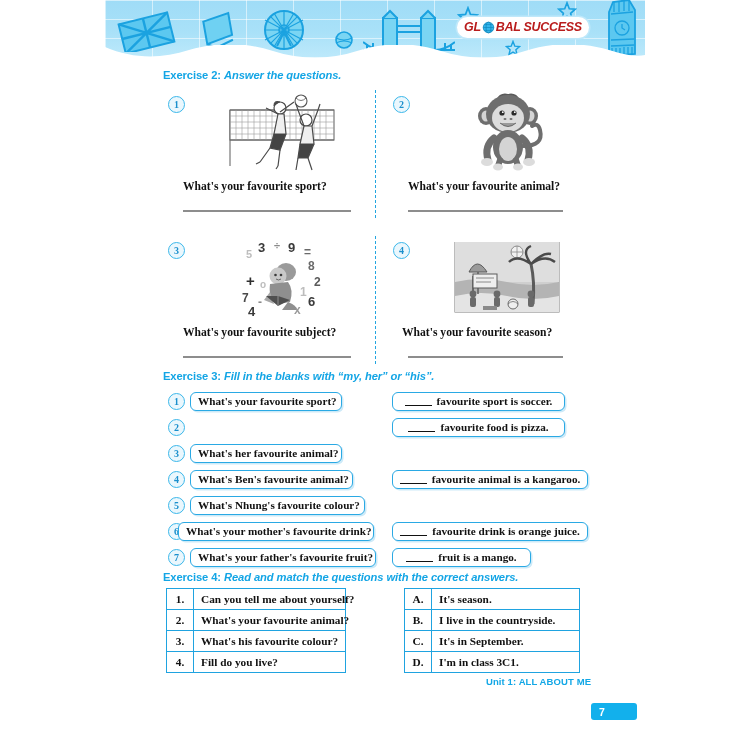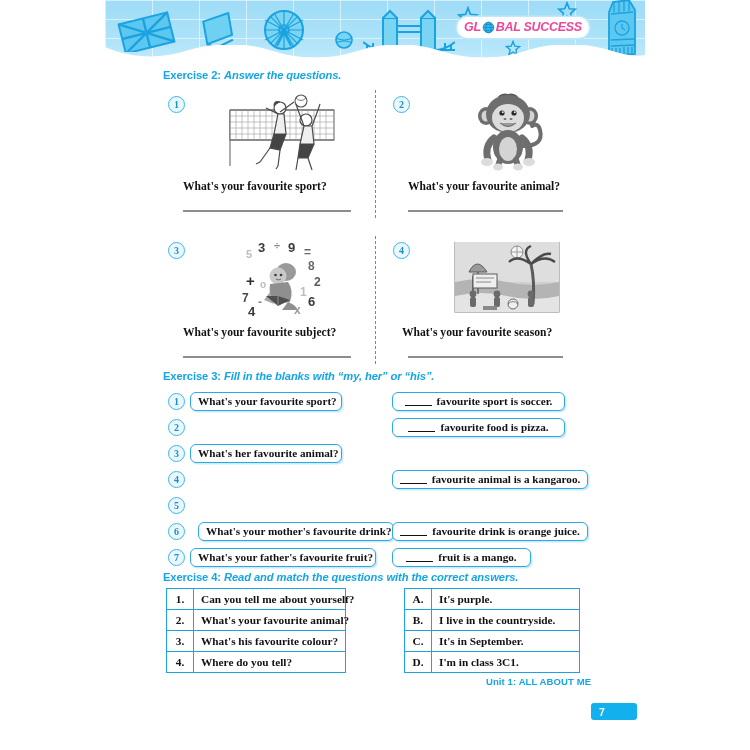--- a/index.html
+++ b/index.html
@@ -61,21 +61,21 @@
     display: flex;
     align-items: center;
     gap: 1px;
     box-shadow: 0 0 0 1.5px #bfe8fa;
   }
   .logo-text {
     font-family: "Liberation Sans", sans-serif;
     font-weight: bold;
     font-style: italic;
     font-size: 12.5px;
-    color: #ec4899;
+    color: #b91c1c;
     letter-spacing: -0.3px;
     line-height: 1;
   }
   .logo-globe {
     width: 13px;
     height: 13px;
     flex: 0 0 auto;
     margin: 0 0px;
   }
 
@@ -505,32 +505,38 @@
 
     <div class="row3" style="left:0;top:444px;width:750px">
       <div class="badge" style="left:168px;top:1px">3</div>
       <div class="pill pill-q" style="left:190px;top:0;width:152px">
         <span>What's her favourite animal?</span>
       </div>
     </div>
 
     <div class="row3" style="left:0;top:470px;width:750px">
       <div class="badge" style="left:168px;top:1px">4</div>
+      <div class="pill pill-q" style="left:190px;top:0;width:163px">
+        <span>What's Ben's favourite animal?</span>
+      </div>
       <div class="pill pill-a" style="left:392px;top:0;width:196px">
         <span><span class="blank"></span><span>favourite animal is a kangaroo.</span></span>
       </div>
     </div>
 
     <div class="row3" style="left:0;top:496px;width:750px">
       <div class="badge" style="left:168px;top:1px">5</div>
+      <div class="pill pill-q" style="left:190px;top:0;width:175px">
+        <span>What's Nhung's favourite colour?</span>
+      </div>
     </div>
 
     <div class="row3" style="left:0;top:522px;width:750px">
       <div class="badge" style="left:168px;top:1px">6</div>
-      <div class="pill pill-q" style="left:198px;top:0;width:196px">
+      <div class="pill pill-q" style="left:178px;top:0;width:196px">
         <span>What's your mother's favourite drink?</span>
       </div>
       <div class="pill pill-a" style="left:392px;top:0;width:196px">
         <span><span class="blank"></span><span>favourite drink is orange juice.</span></span>
       </div>
     </div>
 
     <div class="row3" style="left:0;top:548px;width:750px">
       <div class="badge" style="left:168px;top:1px">7</div>
       <div class="pill pill-q" style="left:190px;top:0;width:186px">
@@ -557,30 +563,30 @@
       <tr>
         <td class="key">2.</td>
         <td>What's your favourite animal?</td>
       </tr>
       <tr>
         <td class="key">3.</td>
         <td>What's his favourite colour?</td>
       </tr>
       <tr>
         <td class="key">4.</td>
-        <td>Where do you tell?</td>
+        <td>Fill do you live?</td>
       </tr>
     </tbody>
       </table>
 
     <table class="mtable" style="left:404px;top:588px;width:176px">
       <tbody>
           <tr>
         <td class="key">A.</td>
-        <td>It's purple.</td>
+        <td>It's season.</td>
       </tr>
       <tr>
         <td class="key">B.</td>
         <td>I live in the countryside.</td>
       </tr>
       <tr>
         <td class="key">C.</td>
         <td>It's in September.</td>
       </tr>
       <tr>

